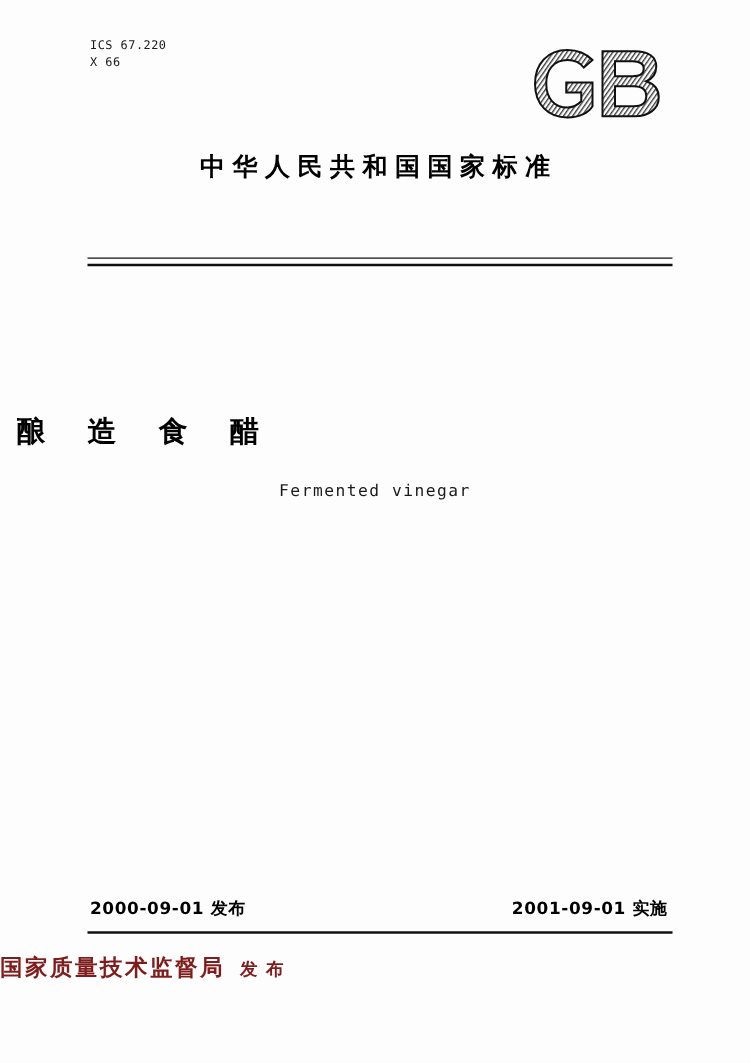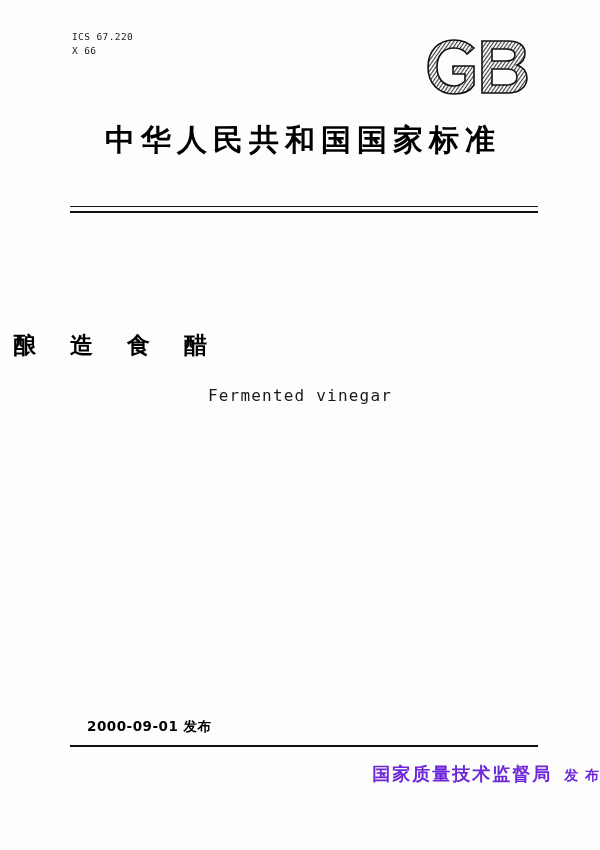--- a/index.html
+++ b/index.html
@@ -47,21 +47,21 @@
 
   
   .std-title {
     position: absolute;
     left: 0;
     right: 0;
     top: 120px;
     text-align: center;
     font-family: "DejaVu Sans", sans-serif;
     font-weight: bold;
-    font-size: 30px;
+    font-size: 20px;
     letter-spacing: 6px;
     color: #000000;
     text-indent: 6px;
   }
 
   
   .std-number {
     position: absolute;
     right: 66px;
     top: 177px;
@@ -97,61 +97,60 @@
     text-indent: 13px;
     color: #000000;
   }
   .subject-en {
     position: absolute;
     left: 0;
     right: 0;
     top: 386px;
     text-align: center;
     font-family: "DejaVu Sans Mono", monospace;
-    font-size: 16px;
+    font-size: 13px;
     letter-spacing: 1.2px;
     color: #1a1a1a;
   }
 
   
   .date-issue {
     position: absolute;
     left: 72px;
     top: 718px;
     font-family: "DejaVu Sans", sans-serif;
     font-weight: bold;
     font-size: 13.5px;
     letter-spacing: 0.5px;
     color: #000000;
-    margin-left: 15px;
   }
   .date-effective {
     position: absolute;
     right: 66px;
     top: 718px;
     font-family: "DejaVu Sans", sans-serif;
     font-weight: bold;
     font-size: 13.5px;
     letter-spacing: 0.5px;
     color: #000000;
   }
   .rule-bottom { top: 745px; height: 2px; background: #111111; }
 
   
   .publisher {
     position: absolute;
     left: 0;
     right: 0;
     top: 762px;
-    text-align: right;
+    text-align: left;
     font-family: "DejaVu Sans", sans-serif;
     font-weight: bold;
     font-size: 18px;
     letter-spacing: 2px;
-    color: #6d28d9;
+    color: #7f1d1d;
   }
   .publisher .pub-suffix {
     font-size: 14px;
     font-weight: bold;
     letter-spacing: 1px;
     margin-left: 12px;
   }
 </style>
 </head>
 <body>
@@ -185,18 +184,19 @@
   <div class="std-title">中华人民共和国国家标准</div>
 
 
   <div class="rule rule-top"></div>
   <div class="rule rule-second"></div>
 
   <div class="subject-cn">酿 造 食 醋</div>
   <div class="subject-en">Fermented vinegar</div>
 
   <div class="date-issue">2000-09-01 发布</div>
+  <div class="date-effective">2001-09-01 实施</div>
 
   <div class="rule rule-bottom"></div>
 
   <div class="publisher"><span>国家质量技术监督局</span><span class="pub-suffix">发 布</span></div>
 
 </div>
 
 </body></html>

